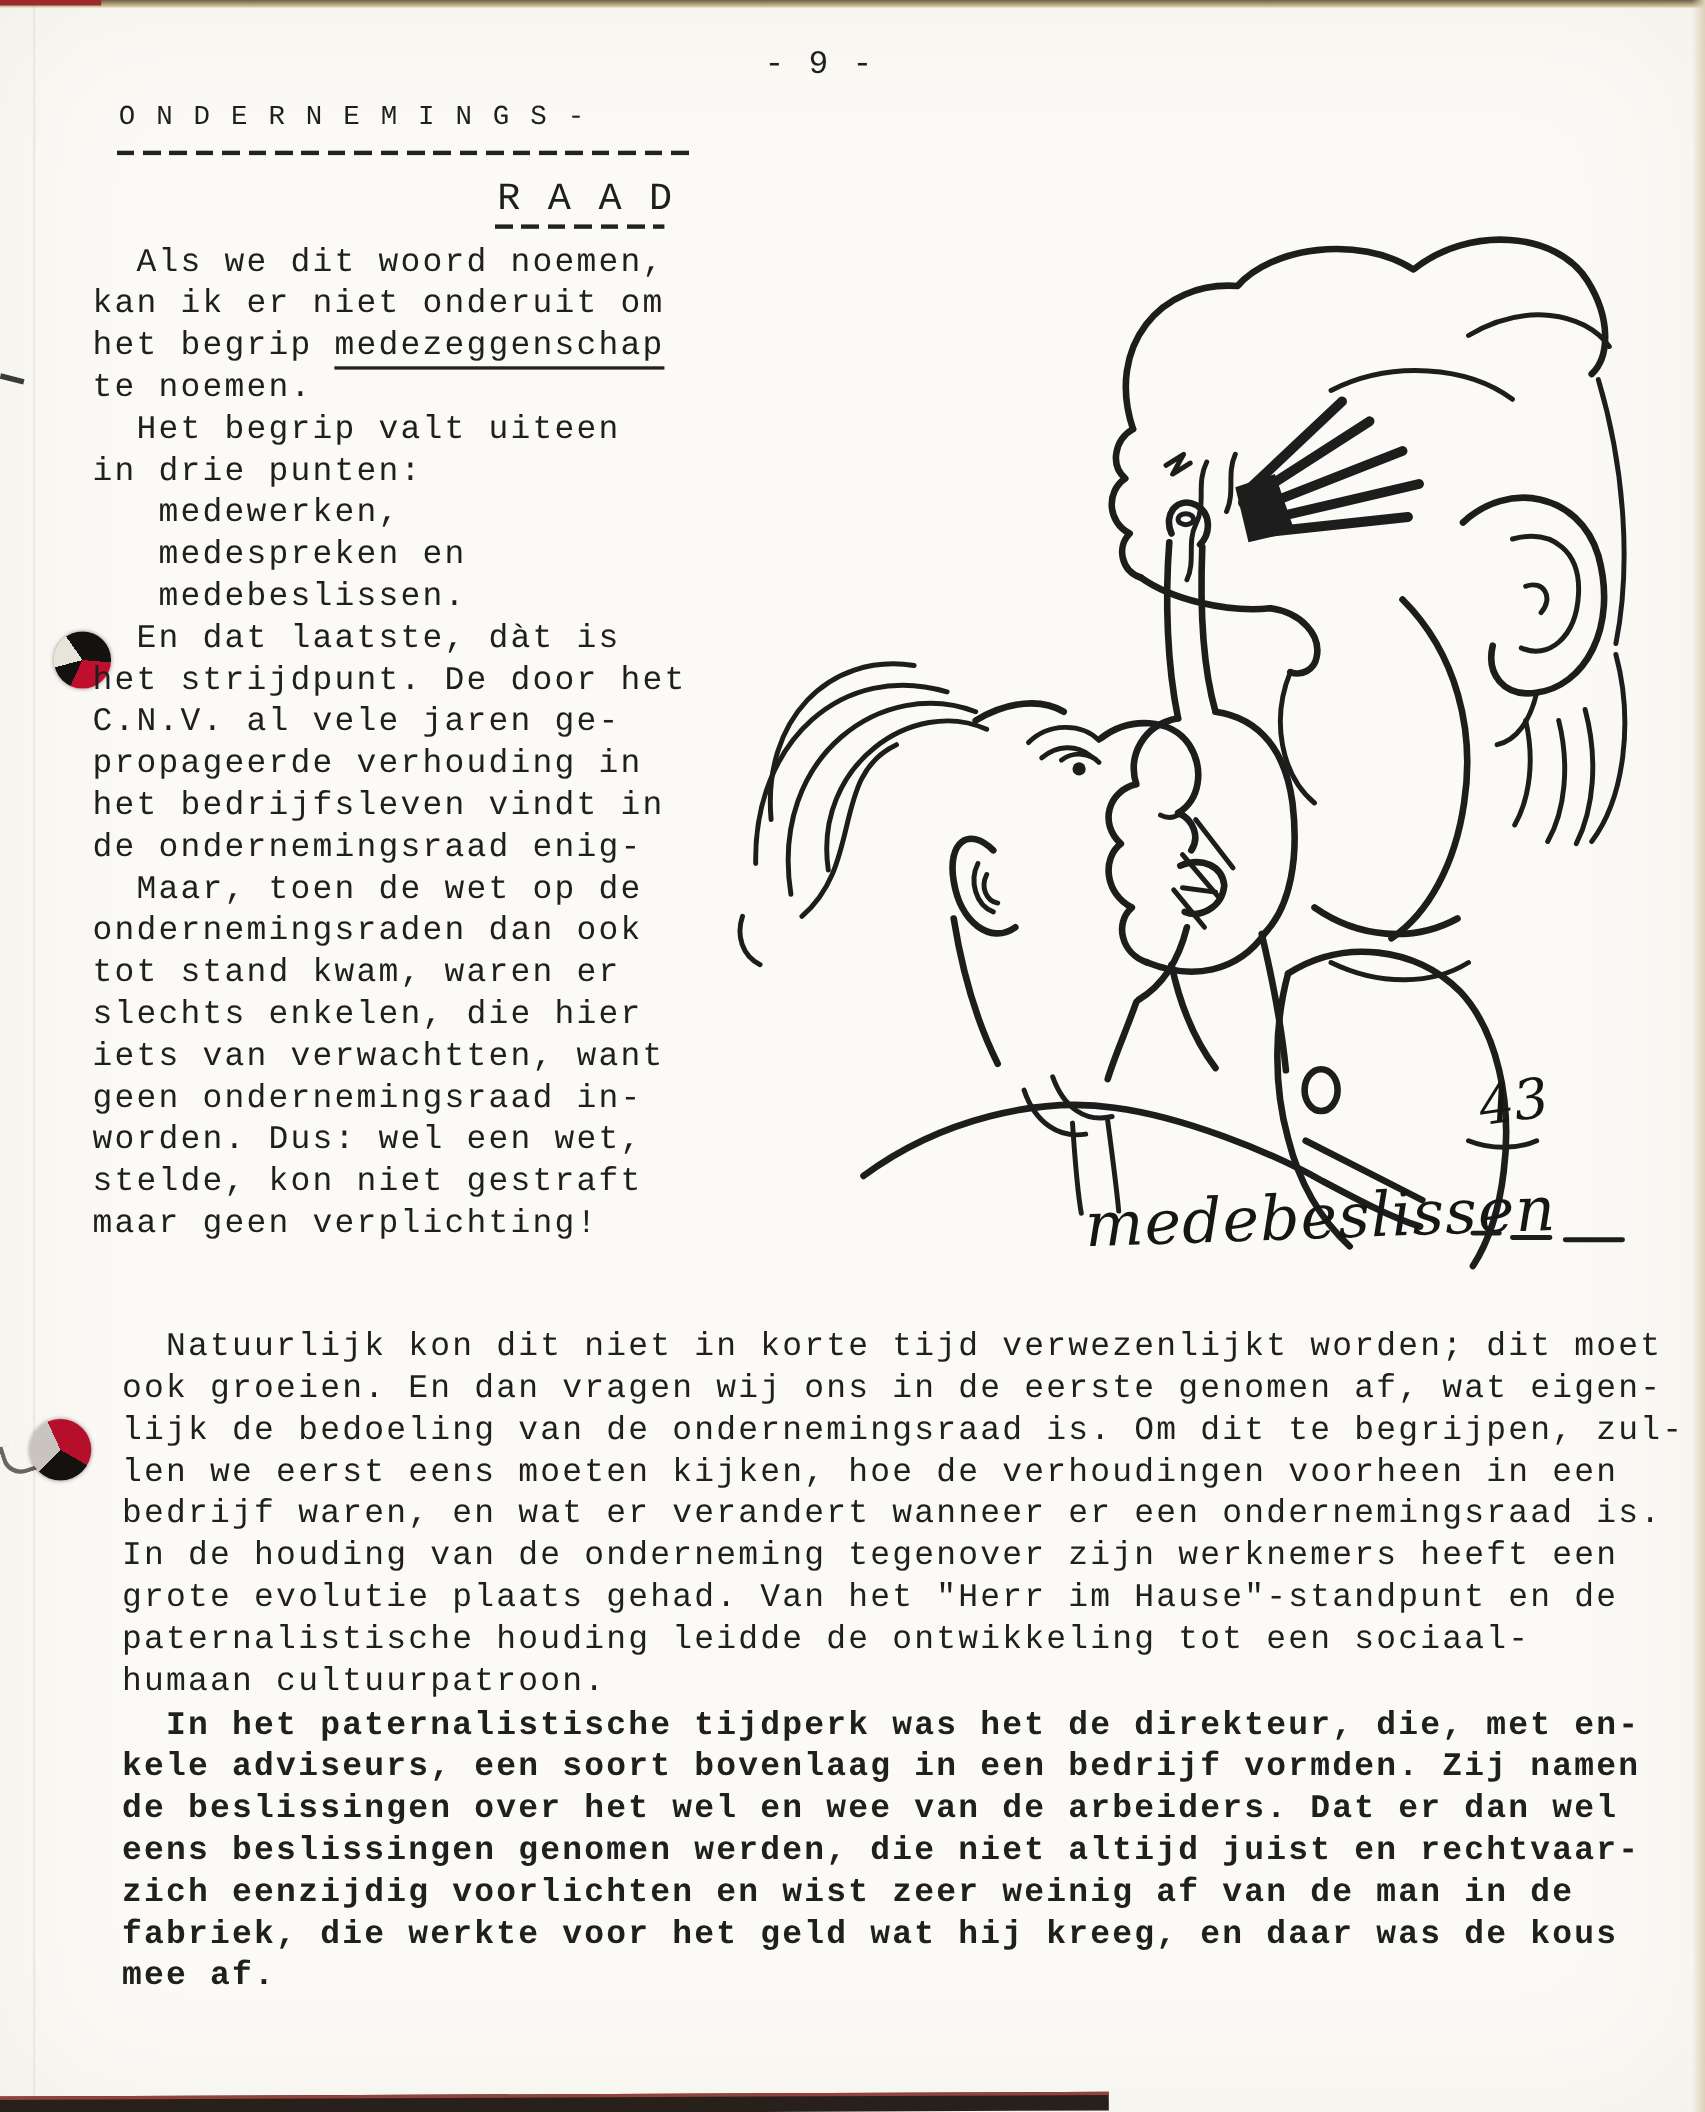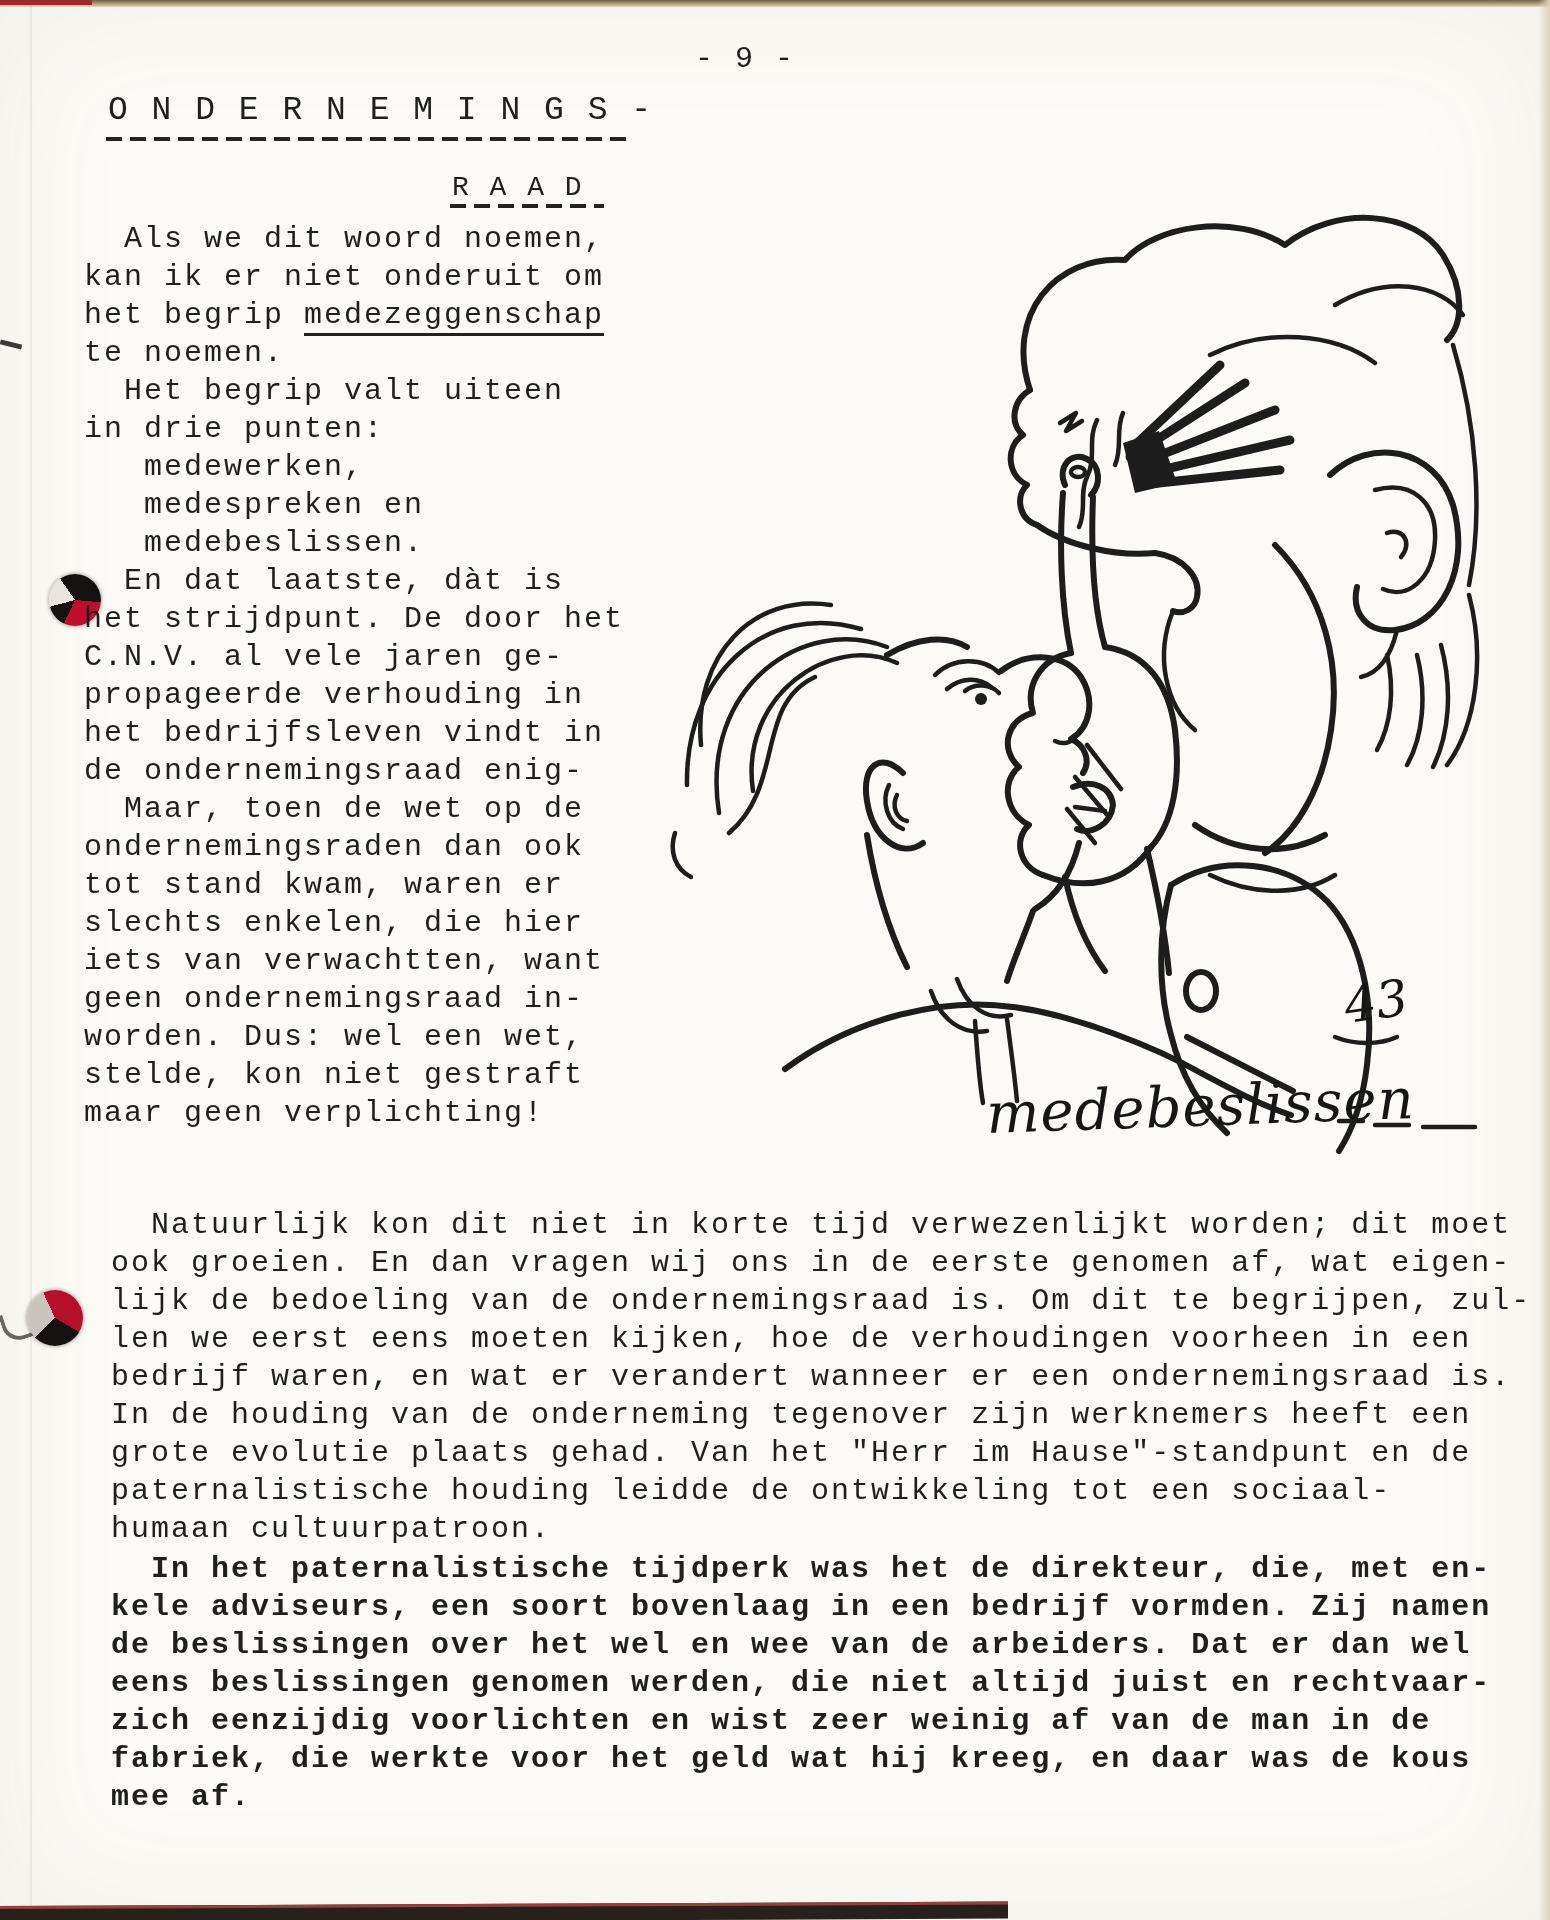--- a/index.html
+++ b/index.html
@@ -30,22 +30,22 @@
   .stud1{left:49px;top:574px;width:52px;height:52px;
     background:conic-gradient(#141210 0 95deg,#c00f2e 95deg 205deg,#141210 205deg 255deg,#e8e4dc 255deg 325deg,#141210 325deg);}
   .stud2{left:27px;top:1290px;width:56px;height:56px;
     background:conic-gradient(#b50f2c 0 120deg,#15110e 120deg 225deg,#c9c4bd 225deg 335deg,#b50f2c 335deg);}
   .stud-hook{position:absolute;left:2px;top:1310px;width:30px;height:26px;
     border-left:4px solid #6b6560;border-bottom:4px solid #6b6560;border-bottom-left-radius:18px;
     transform:rotate(-18deg);}
   
   .pagenum{position:absolute;left:615px;top:42px;width:260px;text-align:center;
     font-size:30px;}
-  .title1{position:absolute;left:108px;top:92px;font-size:33px;white-space:pre;text-align:center;}
-  .title2{position:absolute;left:452px;top:172px;font-size:28px;white-space:pre;}
+  .title1{position:absolute;left:108px;top:92px;font-size:25px;white-space:pre;text-align:center;}
+  .title2{position:absolute;left:452px;top:161px;font-size:35px;white-space:pre;}
   .ubar{position:absolute;height:4px;
     background:repeating-linear-gradient(90deg,#222 0 16px,rgba(0,0,0,0) 16px 24px);}
   .ubar1{left:106px;top:137px;width:522px;}
   .ubar2{left:450px;top:204px;width:154px;}
   .leftcol{position:absolute;left:84px;top:220px;font-size:30px;line-height:38px;}
   .para{position:absolute;left:84px;font-size:30px;line-height:38px;margin-left:27px;}
   .para1{top:1206px;}
   .para2{top:1550px;font-weight:bold;}
   .uw{border-bottom:3px solid #222;padding-bottom:1px;}
   

